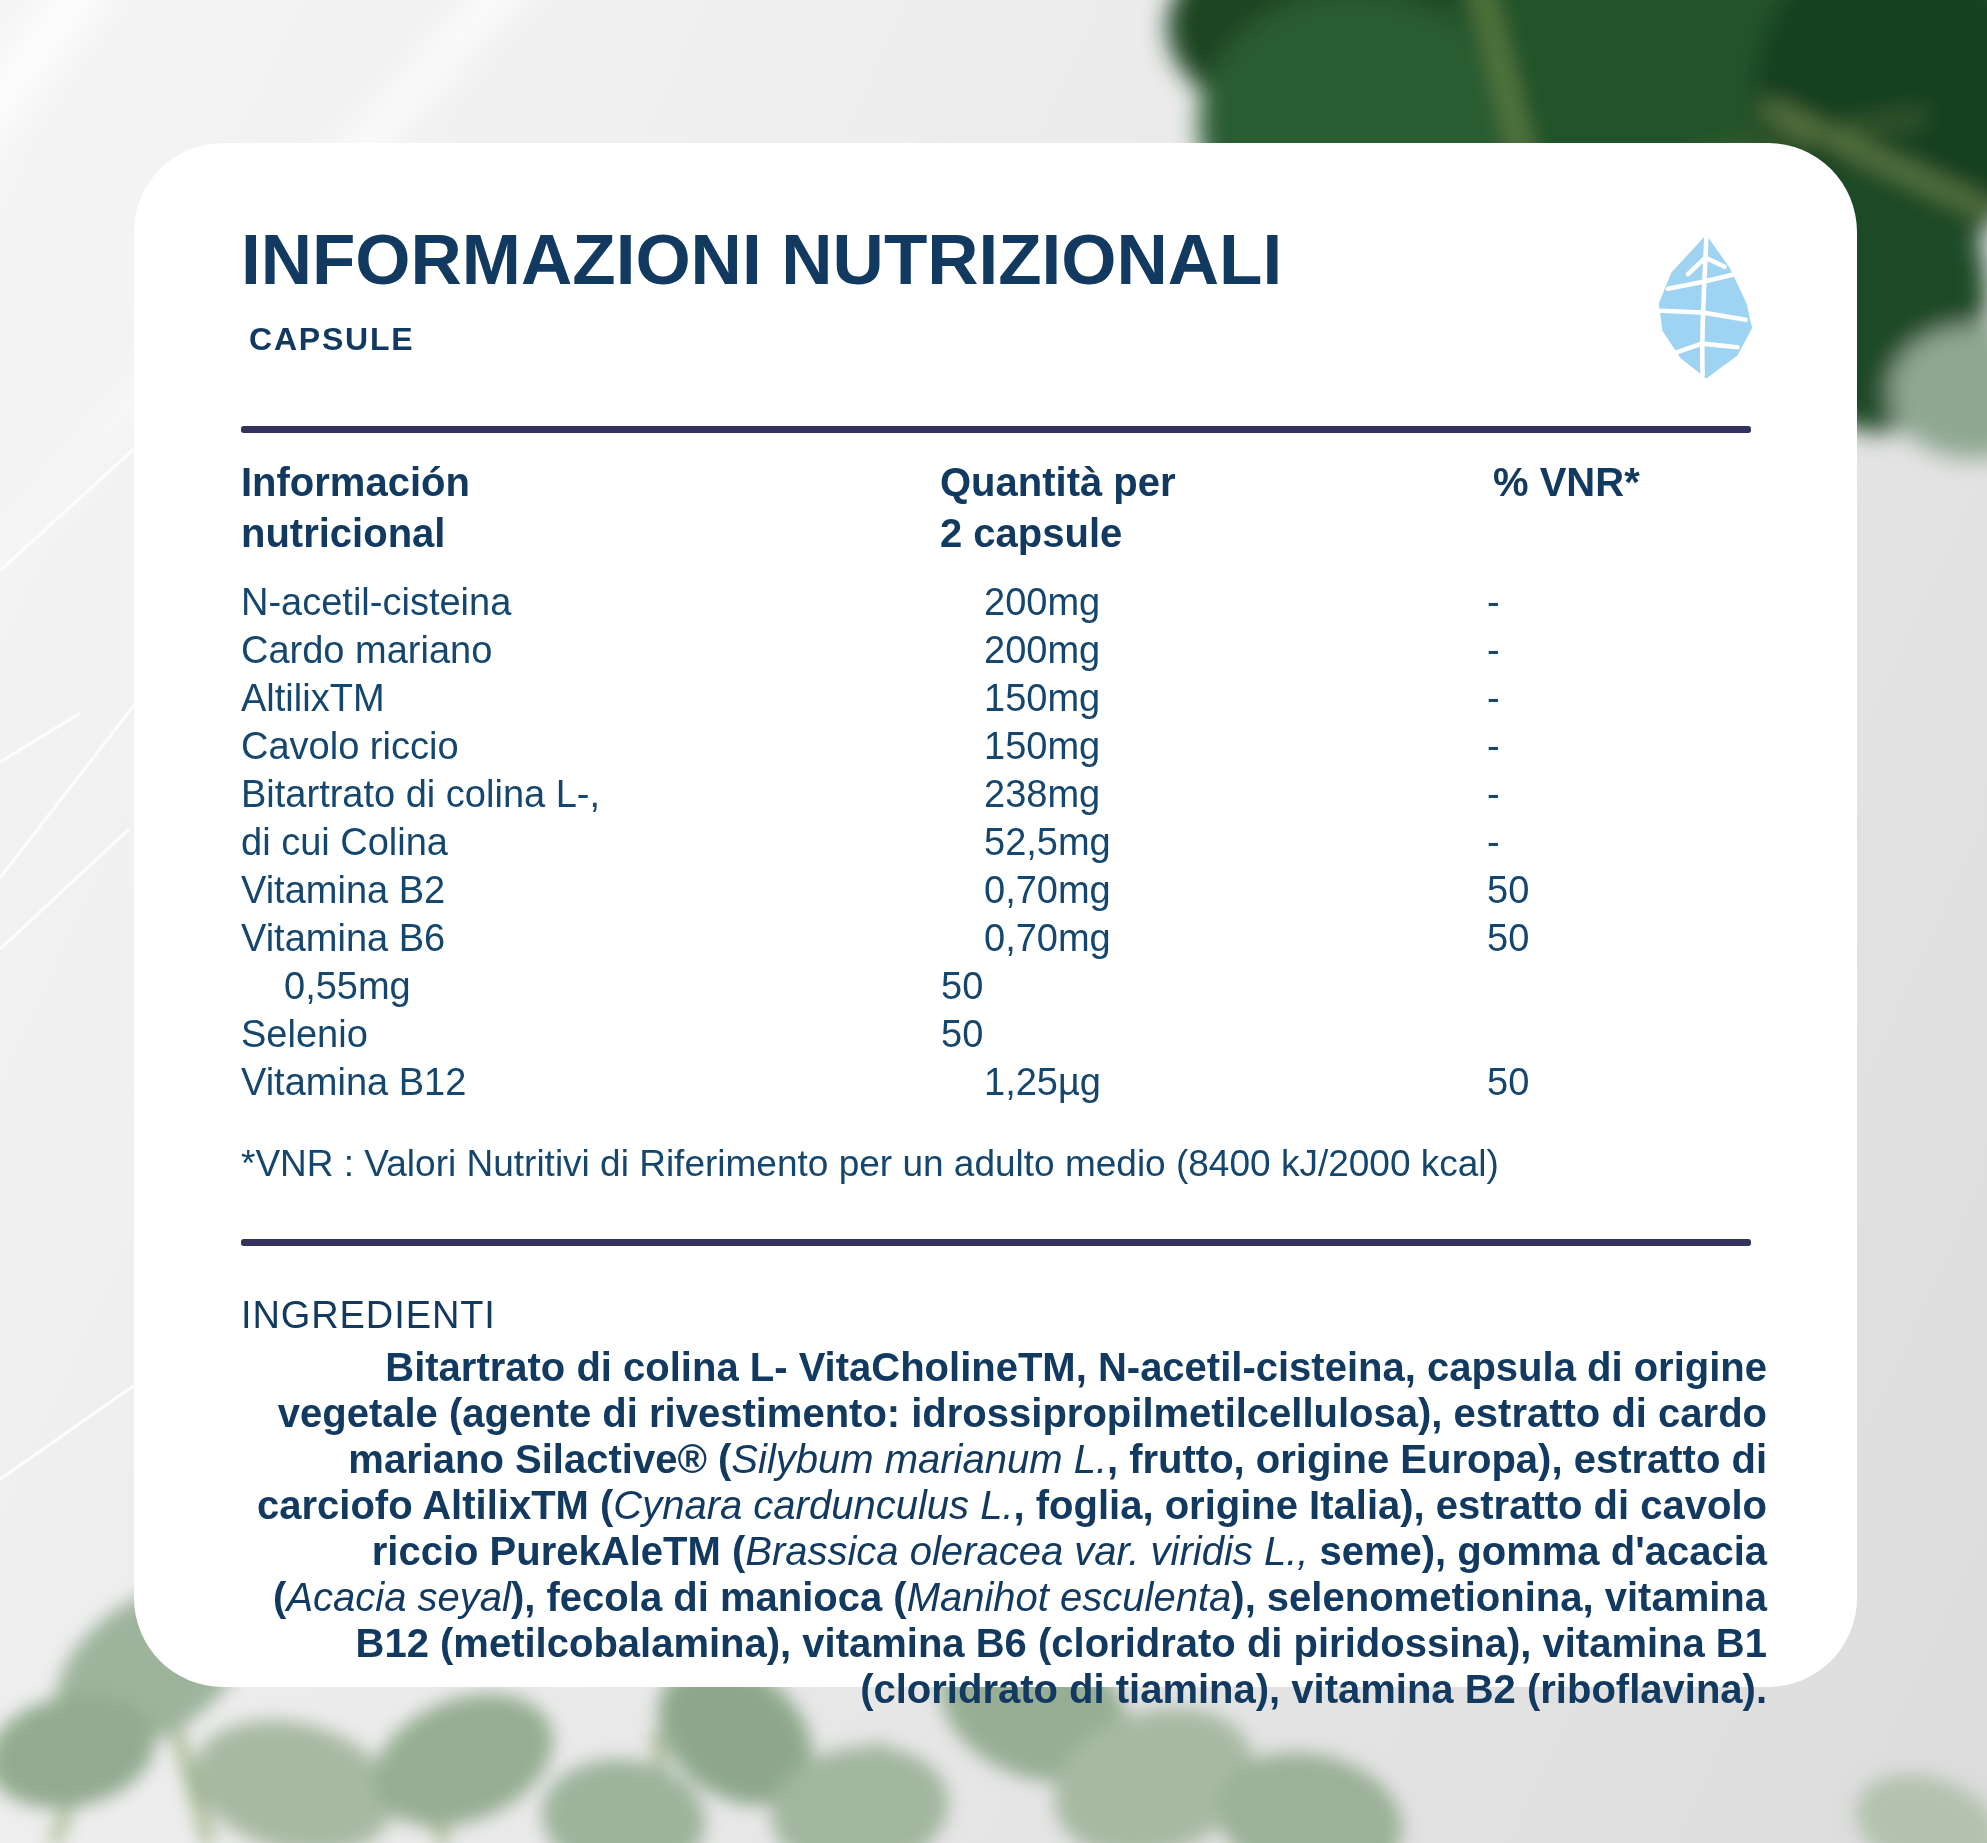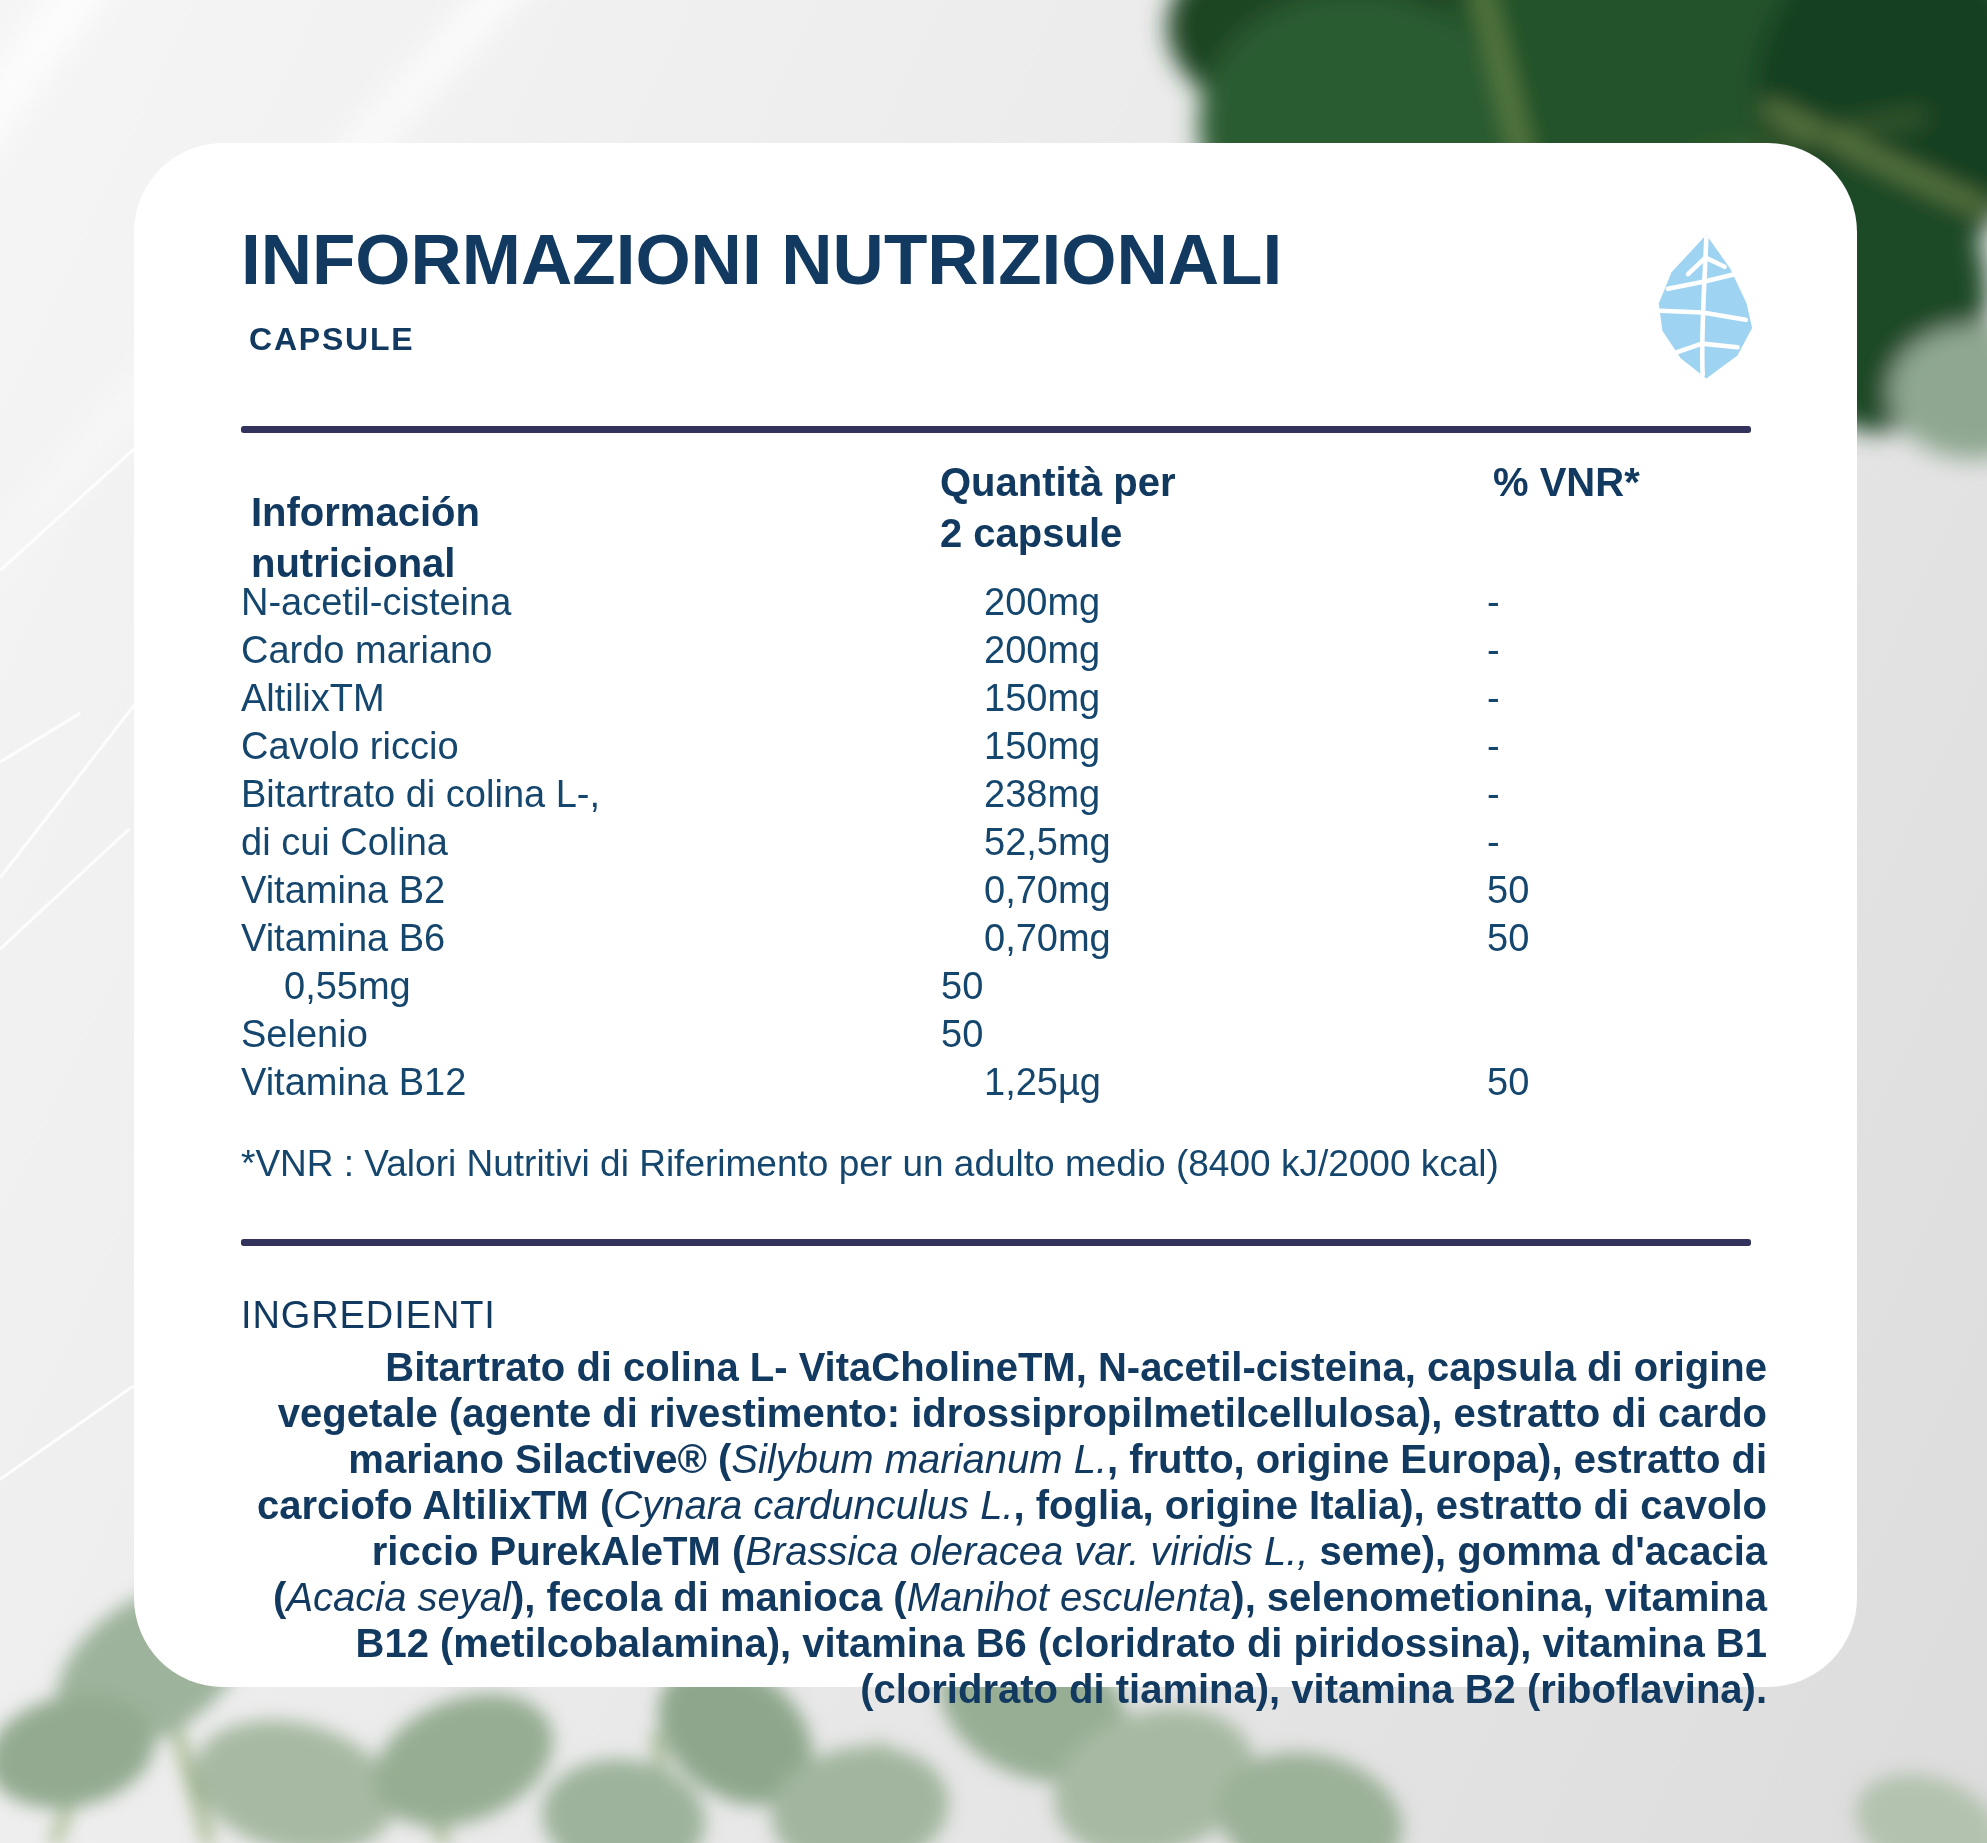--- a/index.html
+++ b/index.html
@@ -38,21 +38,21 @@
   }
   .subtitle{
     position:absolute;left:109px;top:178px;
     font-size:32px;font-weight:700;letter-spacing:1.8px;color:var(--navy);margin-left:6px;
   }
   .leaf-badge{position:absolute;left:1515px;top:89px;width:111px;height:151px;}
   .divider{position:absolute;left:107px;width:1510px;height:7.1px;background:var(--divider);border-radius:2.7px;}
   .divider.d1{top:283px;}
   .divider.d2{top:1096px;}
   .thead{position:absolute;top:314px;font-size:40px;font-weight:700;line-height:51px;color:var(--navy);}
-  .thead.c1{left:117px;margin-top:30px;}
+  .thead.c1{left:107px;}
   .thead.c2{left:806px;}
   .thead.c3{left:1353px;margin-left:6px;}
   .trows{position:absolute;left:107px;top:435px;width:1526px;}
   .trow{display:grid;grid-template-columns:700px 546px 1fr;height:48px;align-items:center;}
   .trow .cell{font-size:38px;color:var(--table_text);white-space:nowrap;}
   .trow .amount{padding-left:43px;}
   .footnote{
     position:absolute;left:107px;top:1000px;font-size:37px;color:var(--table_text);white-space:nowrap;
   }
   .ing-heading{

